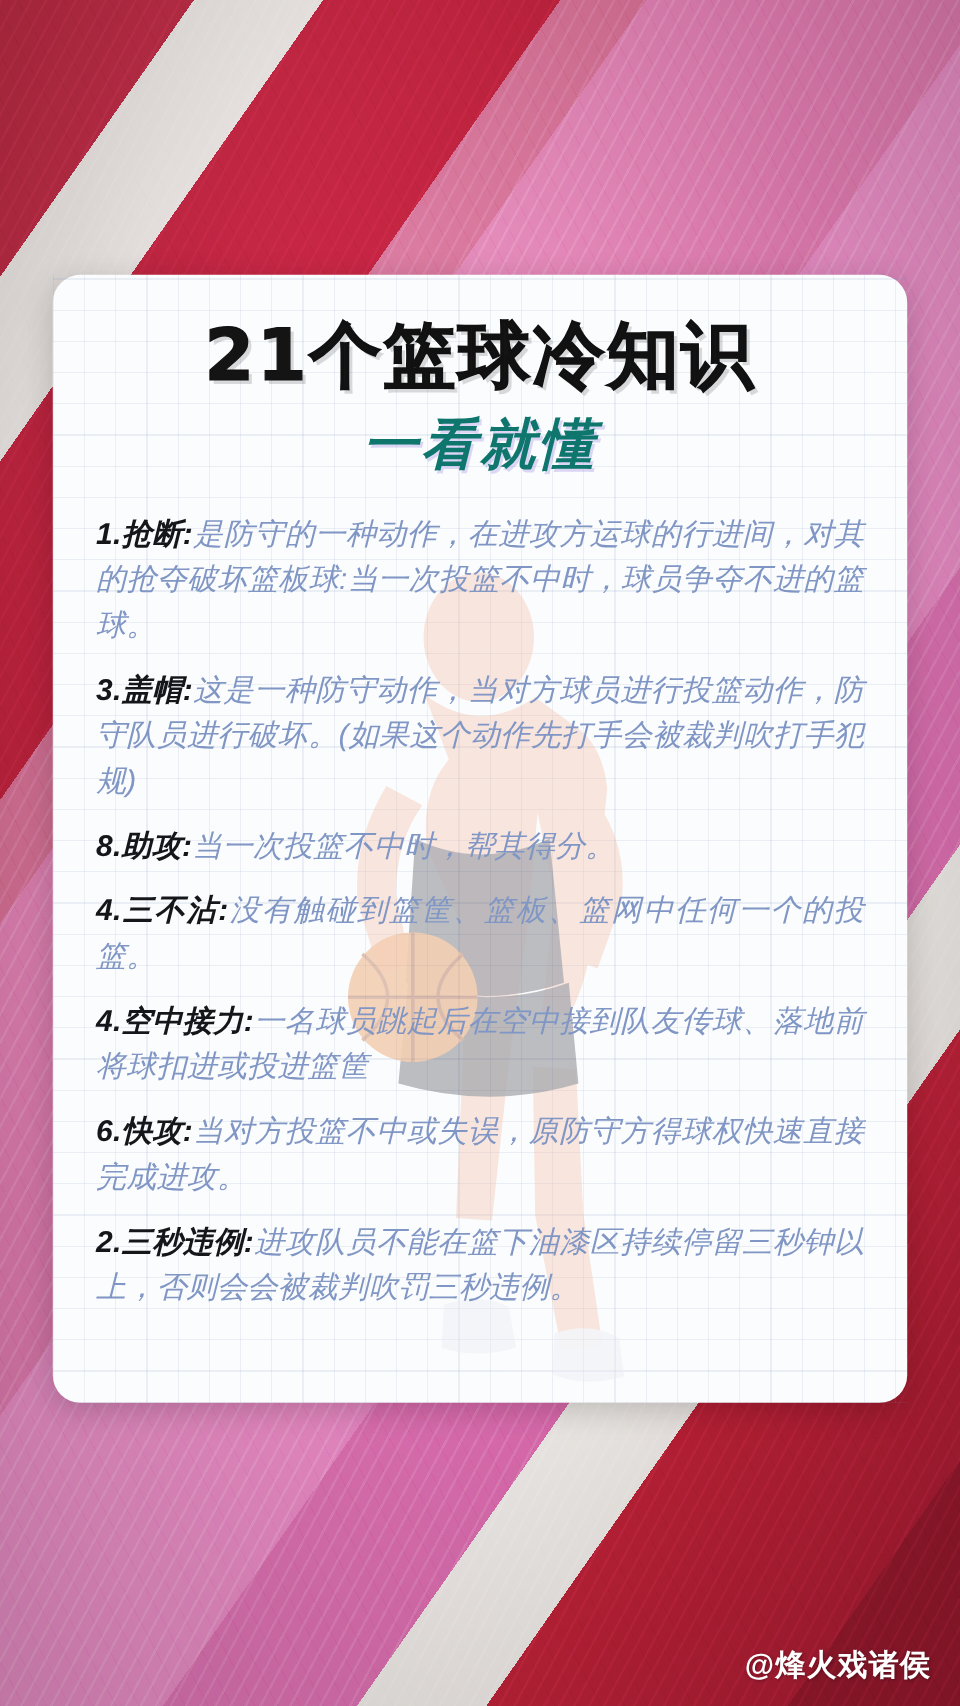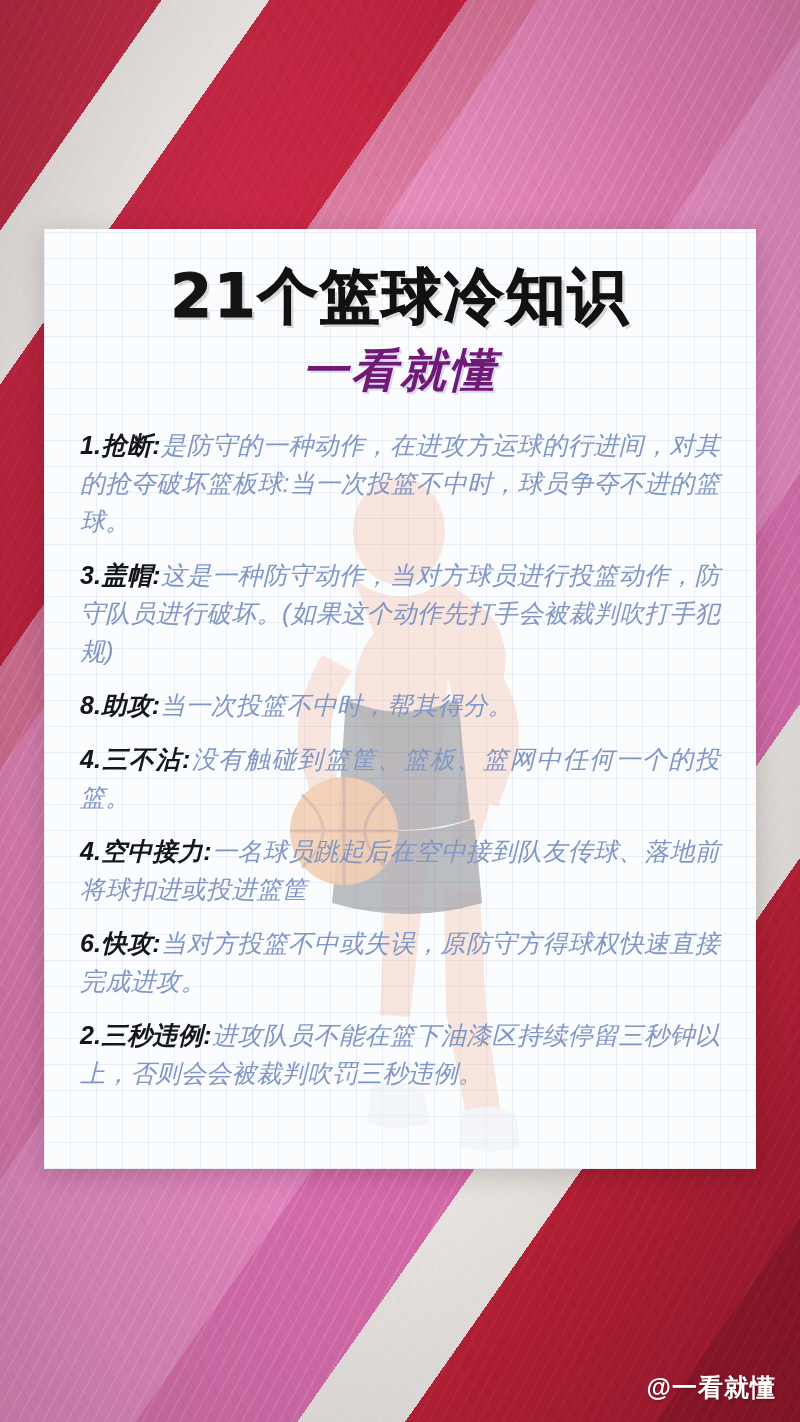--- a/index.html
+++ b/index.html
@@ -57,20 +57,21 @@
 
   
   #card {
     position: absolute;
     left: 44px;
     top: 229px;
     width: 712px;
     height: 940px;
     background: #fbfcfd;
     box-shadow: 0 6px 26px rgba(0,0,0,0.18);
+    border-radius: 23px;
   }
   .card-grid {
     position: absolute;
     inset: 0;
     background-image:
       repeating-linear-gradient(0deg, rgba(120,150,190,0.13) 0 1px, rgba(0,0,0,0) 1px 26px),
       repeating-linear-gradient(90deg, rgba(120,150,190,0.13) 0 1px, rgba(0,0,0,0) 1px 26px);
     pointer-events: none;
   }
 
@@ -102,21 +103,21 @@
     text-shadow: 3px 3px 0 rgba(0,0,0,0.14);
     -webkit-text-stroke: 1px #111;
   }
   .title-sub {
     text-align: center;
     font-family: "DejaVu Sans", sans-serif;
     font-weight: bold;
     font-style: italic;
     font-size: 46px;
     letter-spacing: 3px;
-    color: #701a75;
+    color: #0f766e;
     margin: 0 0 24px 0;
     text-shadow: 2px 2px 0 rgba(120,100,220,0.25);
   }
 
   
   #facts {
     position: relative;
     padding: 0 2px;
   }
   .fact {
@@ -208,15 +209,15 @@
           <span class="fact-term">6.快攻:</span><span class="fact-text">当对方投篮不中或失误，原防守方得球权快速直接完成进攻。</span>
         </p>
         <p class="fact">
           <span class="fact-term">2.三秒违例:</span><span class="fact-text">进攻队员不能在篮下油漆区持续停留三秒钟以上，否则会会被裁判吹罚三秒违例。</span>
         </p>
       </div>
     </div>
   </div>
 
   <div id="watermark">
-    <span>@一看就懂</span>
+    <span>@烽火戏诸侯</span>
   </div>
 </div>
 
 </body></html>

